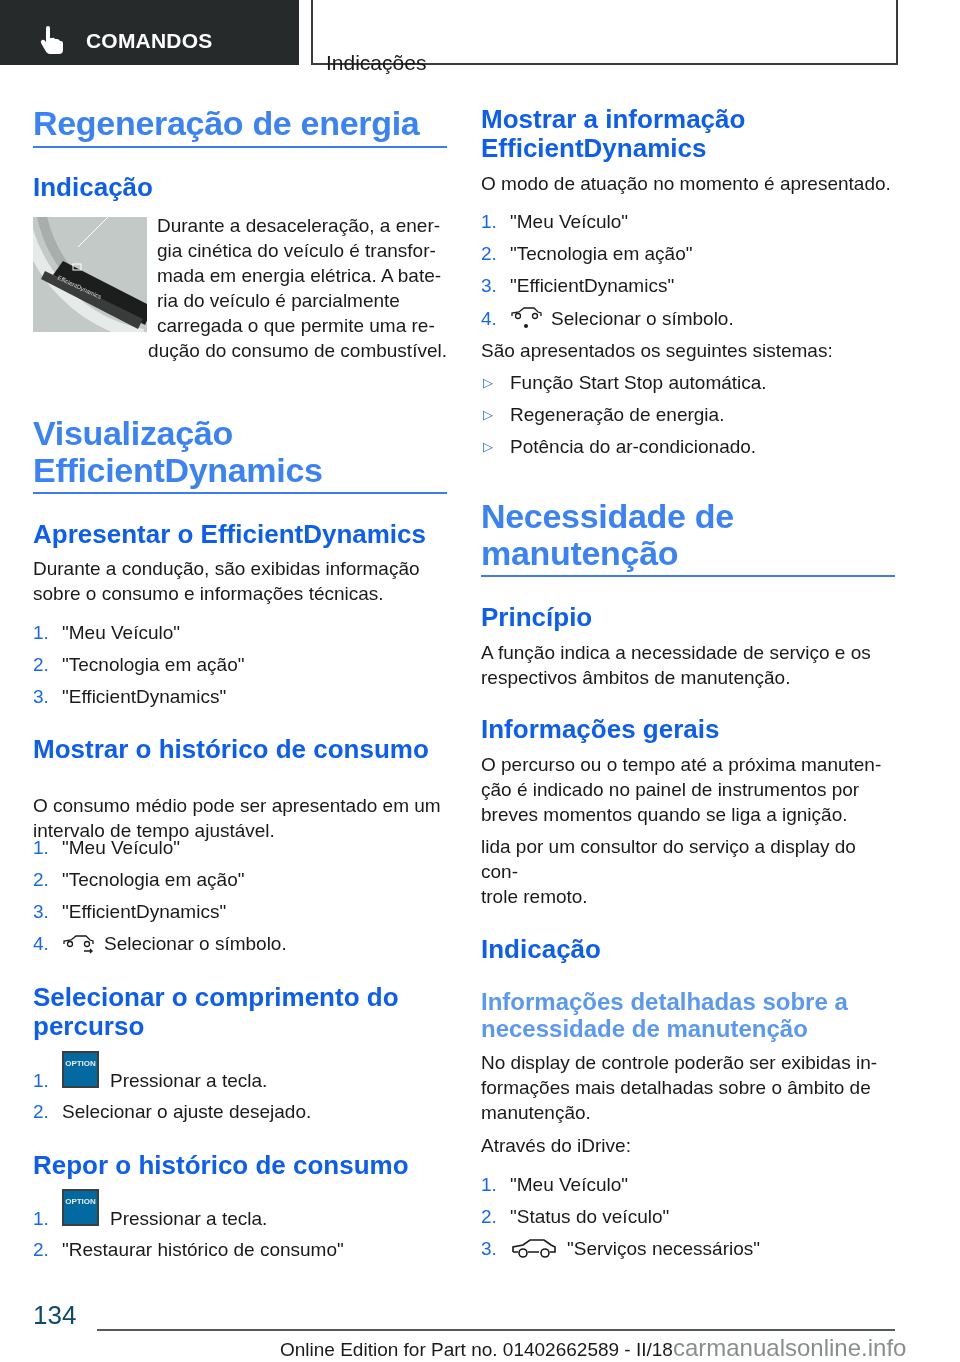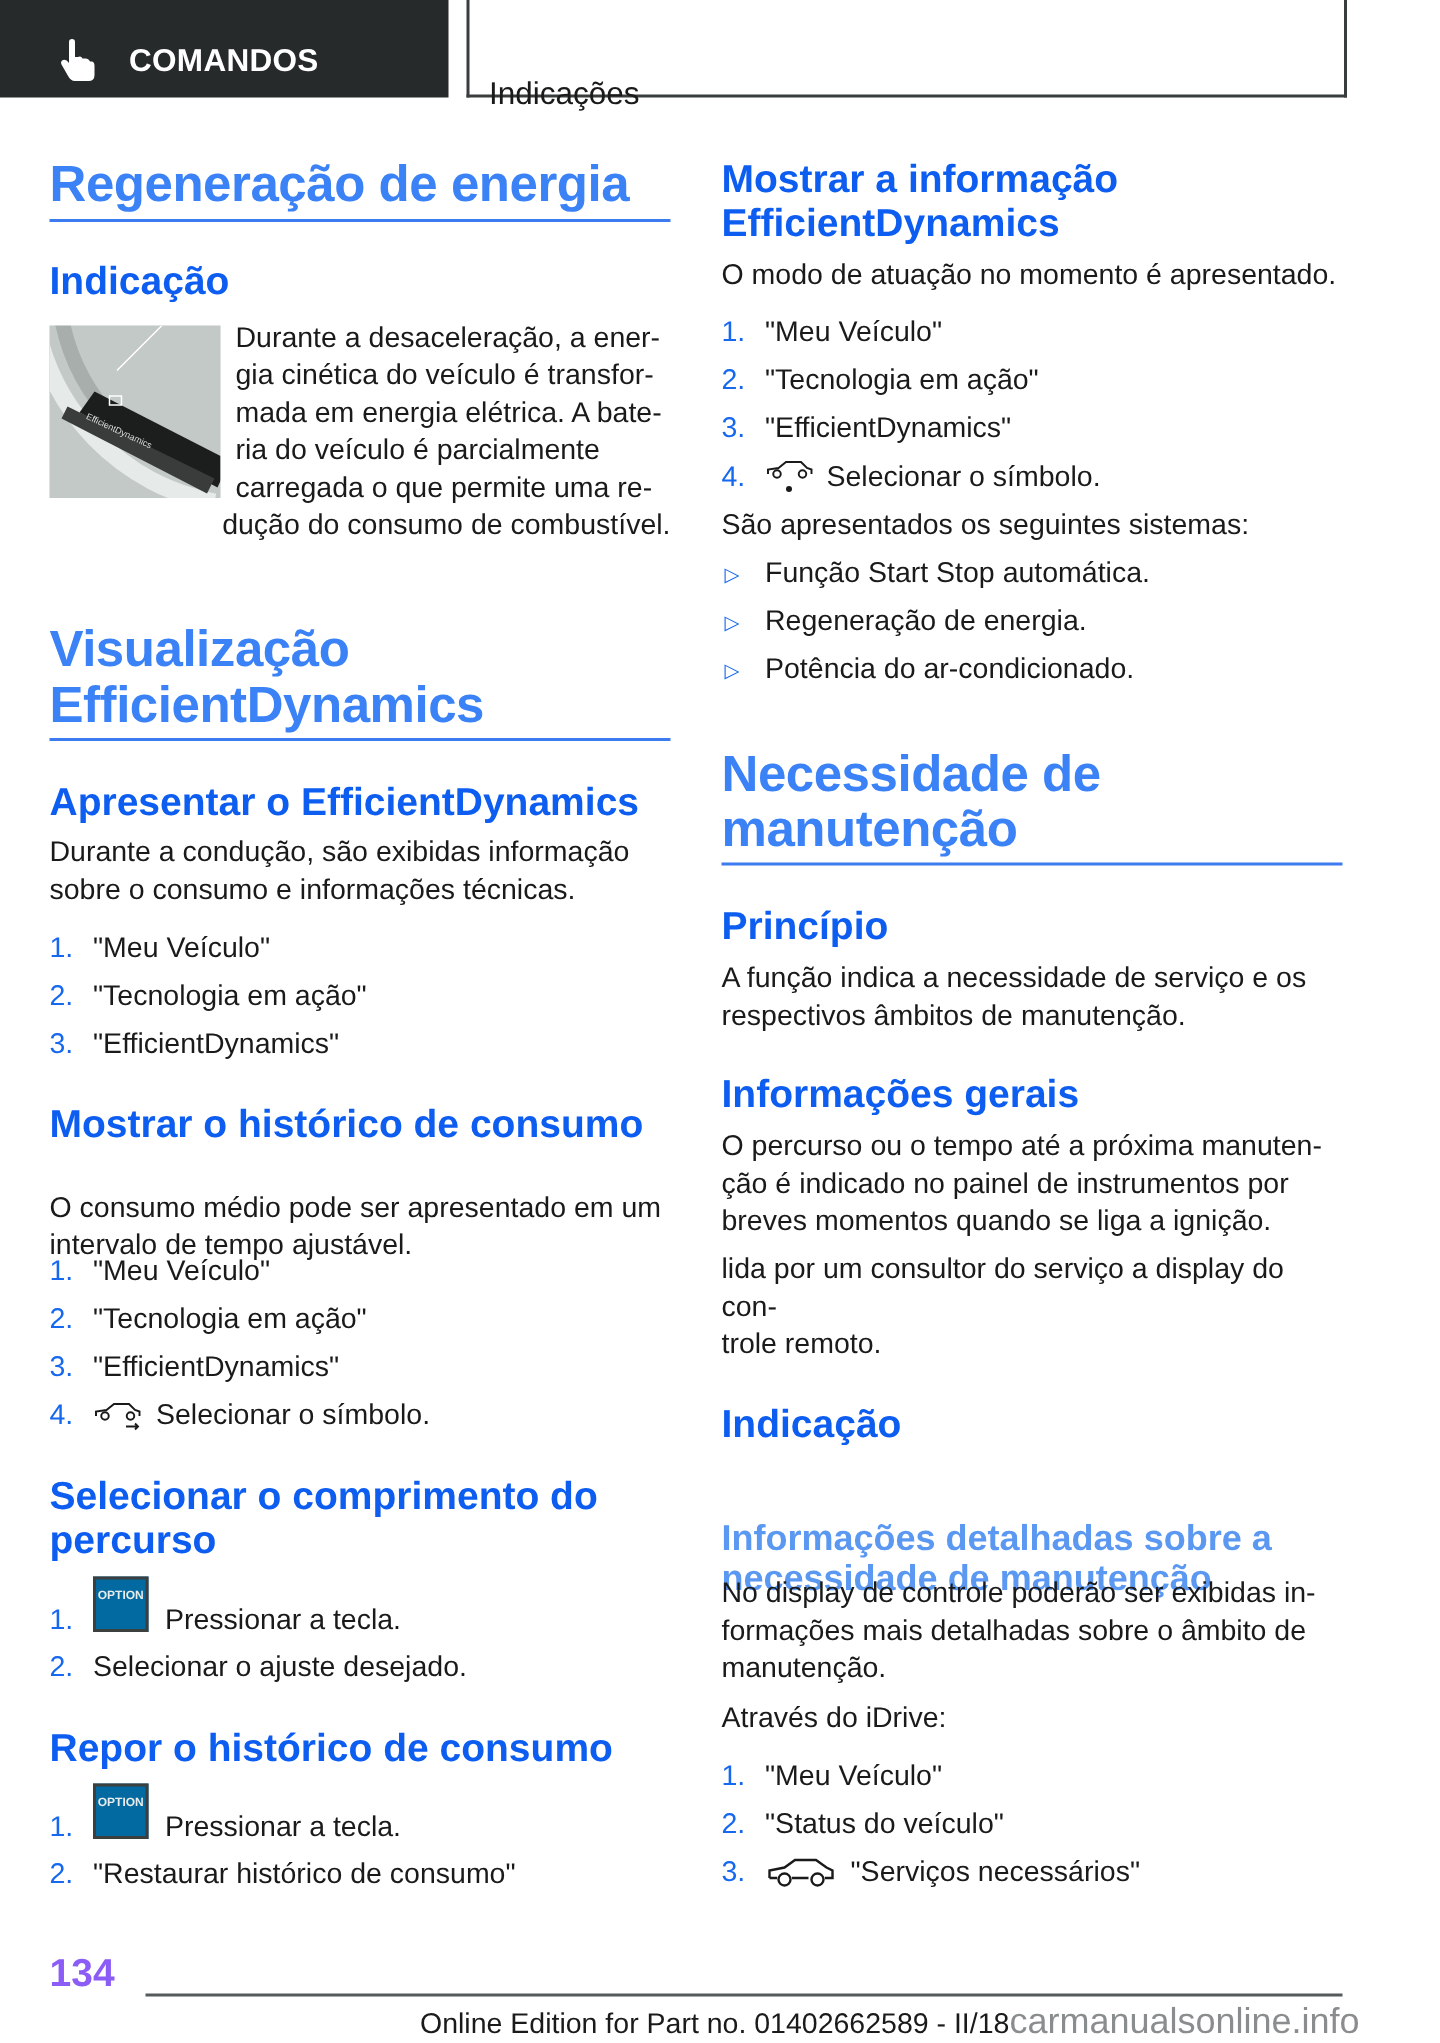--- a/index.html
+++ b/index.html
@@ -30,41 +30,41 @@
       position: absolute; left: 0; color: #3b82f6; font-weight: bold;
       font-size: 34px; line-height: 38px; letter-spacing: -0.3px;
     }
     .rule { position: absolute; left: 0; width: 414px; height: 2px; background: #3d7bf0; }
     .h2 {
       position: absolute; left: 0; color: #0d5ef0; font-weight: bold;
       font-size: 26px; line-height: 30px;
     }
     .h3 {
       position: absolute; left: 0; color: #5b98f2; font-weight: bold;
-      font-size: 24px; line-height: 28px; margin-top: 24px;
+      font-size: 24px; line-height: 28px;
     }
     .p {
       position: absolute; left: 0; font-size: 19px; line-height: 25px; color: #1a1a1a;
       width: 414px;
     }
     .li { position: absolute; left: 0; font-size: 19px; line-height: 25px; color: #1a1a1a; white-space: nowrap; }
     .li .num { position: absolute; left: 0; color: #1668ee; }
     .li .txt { position: absolute; left: 29px; }
     .li .bullet { position: absolute; left: 2px; top: 0; color: #1668ee; font-size: 13px; }
     .icon-inline { position: absolute; left: 29px; }
     .opt-key {
       position: absolute; width: 37px; height: 37px; background: #0369a1;
       border: 2px solid #3b403f; box-sizing: border-box;
       color: #e8ecea; font-size: 8px; font-weight: bold; text-align: center; line-height: 22px;
     }
     .thumb {
       position: absolute; left: 0; top: 217px; width: 114px; height: 115px;
       background: #c5cbc9; overflow: hidden;
     }
-    .footer-page { position: absolute; left: 33px; top: 1300px; font-size: 26px; font-weight: bold; color: #8b5cf6; }
+    .footer-page { position: absolute; left: 33px; top: 1300px; font-size: 26px; font-weight: normal; color: #0c4a6e; }
     .footer-rule { position: absolute; left: 97px; top: 1329px; width: 798px; height: 2px; background: #555a5b; }
     .footer-edition { position: absolute; left: 280px; top: 1334px; font-size: 19px; color: #1a1a1a; white-space: nowrap; }
     .footer-edition .wm { color: #8a8d8e; font-size: 24px; }
   </style>
 </head>
 <body>
 
 <div class="header-tab-dark">
   <svg class="hand" viewBox="0 0 24 28">
     <path d="M6 2 Q6 0 8 0 Q10 0 10 2 L10 12 L12 12 Q14 11 15 13 L17 13 Q19 13 20 15 L21 15 Q23 15 23 18 L23 24 Q23 28 19 28 L10 28 Q7 28 5 24 L1 17 Q0 15 2 14 Q4 13 6 16 Z" fill="#ffffff"></path>

